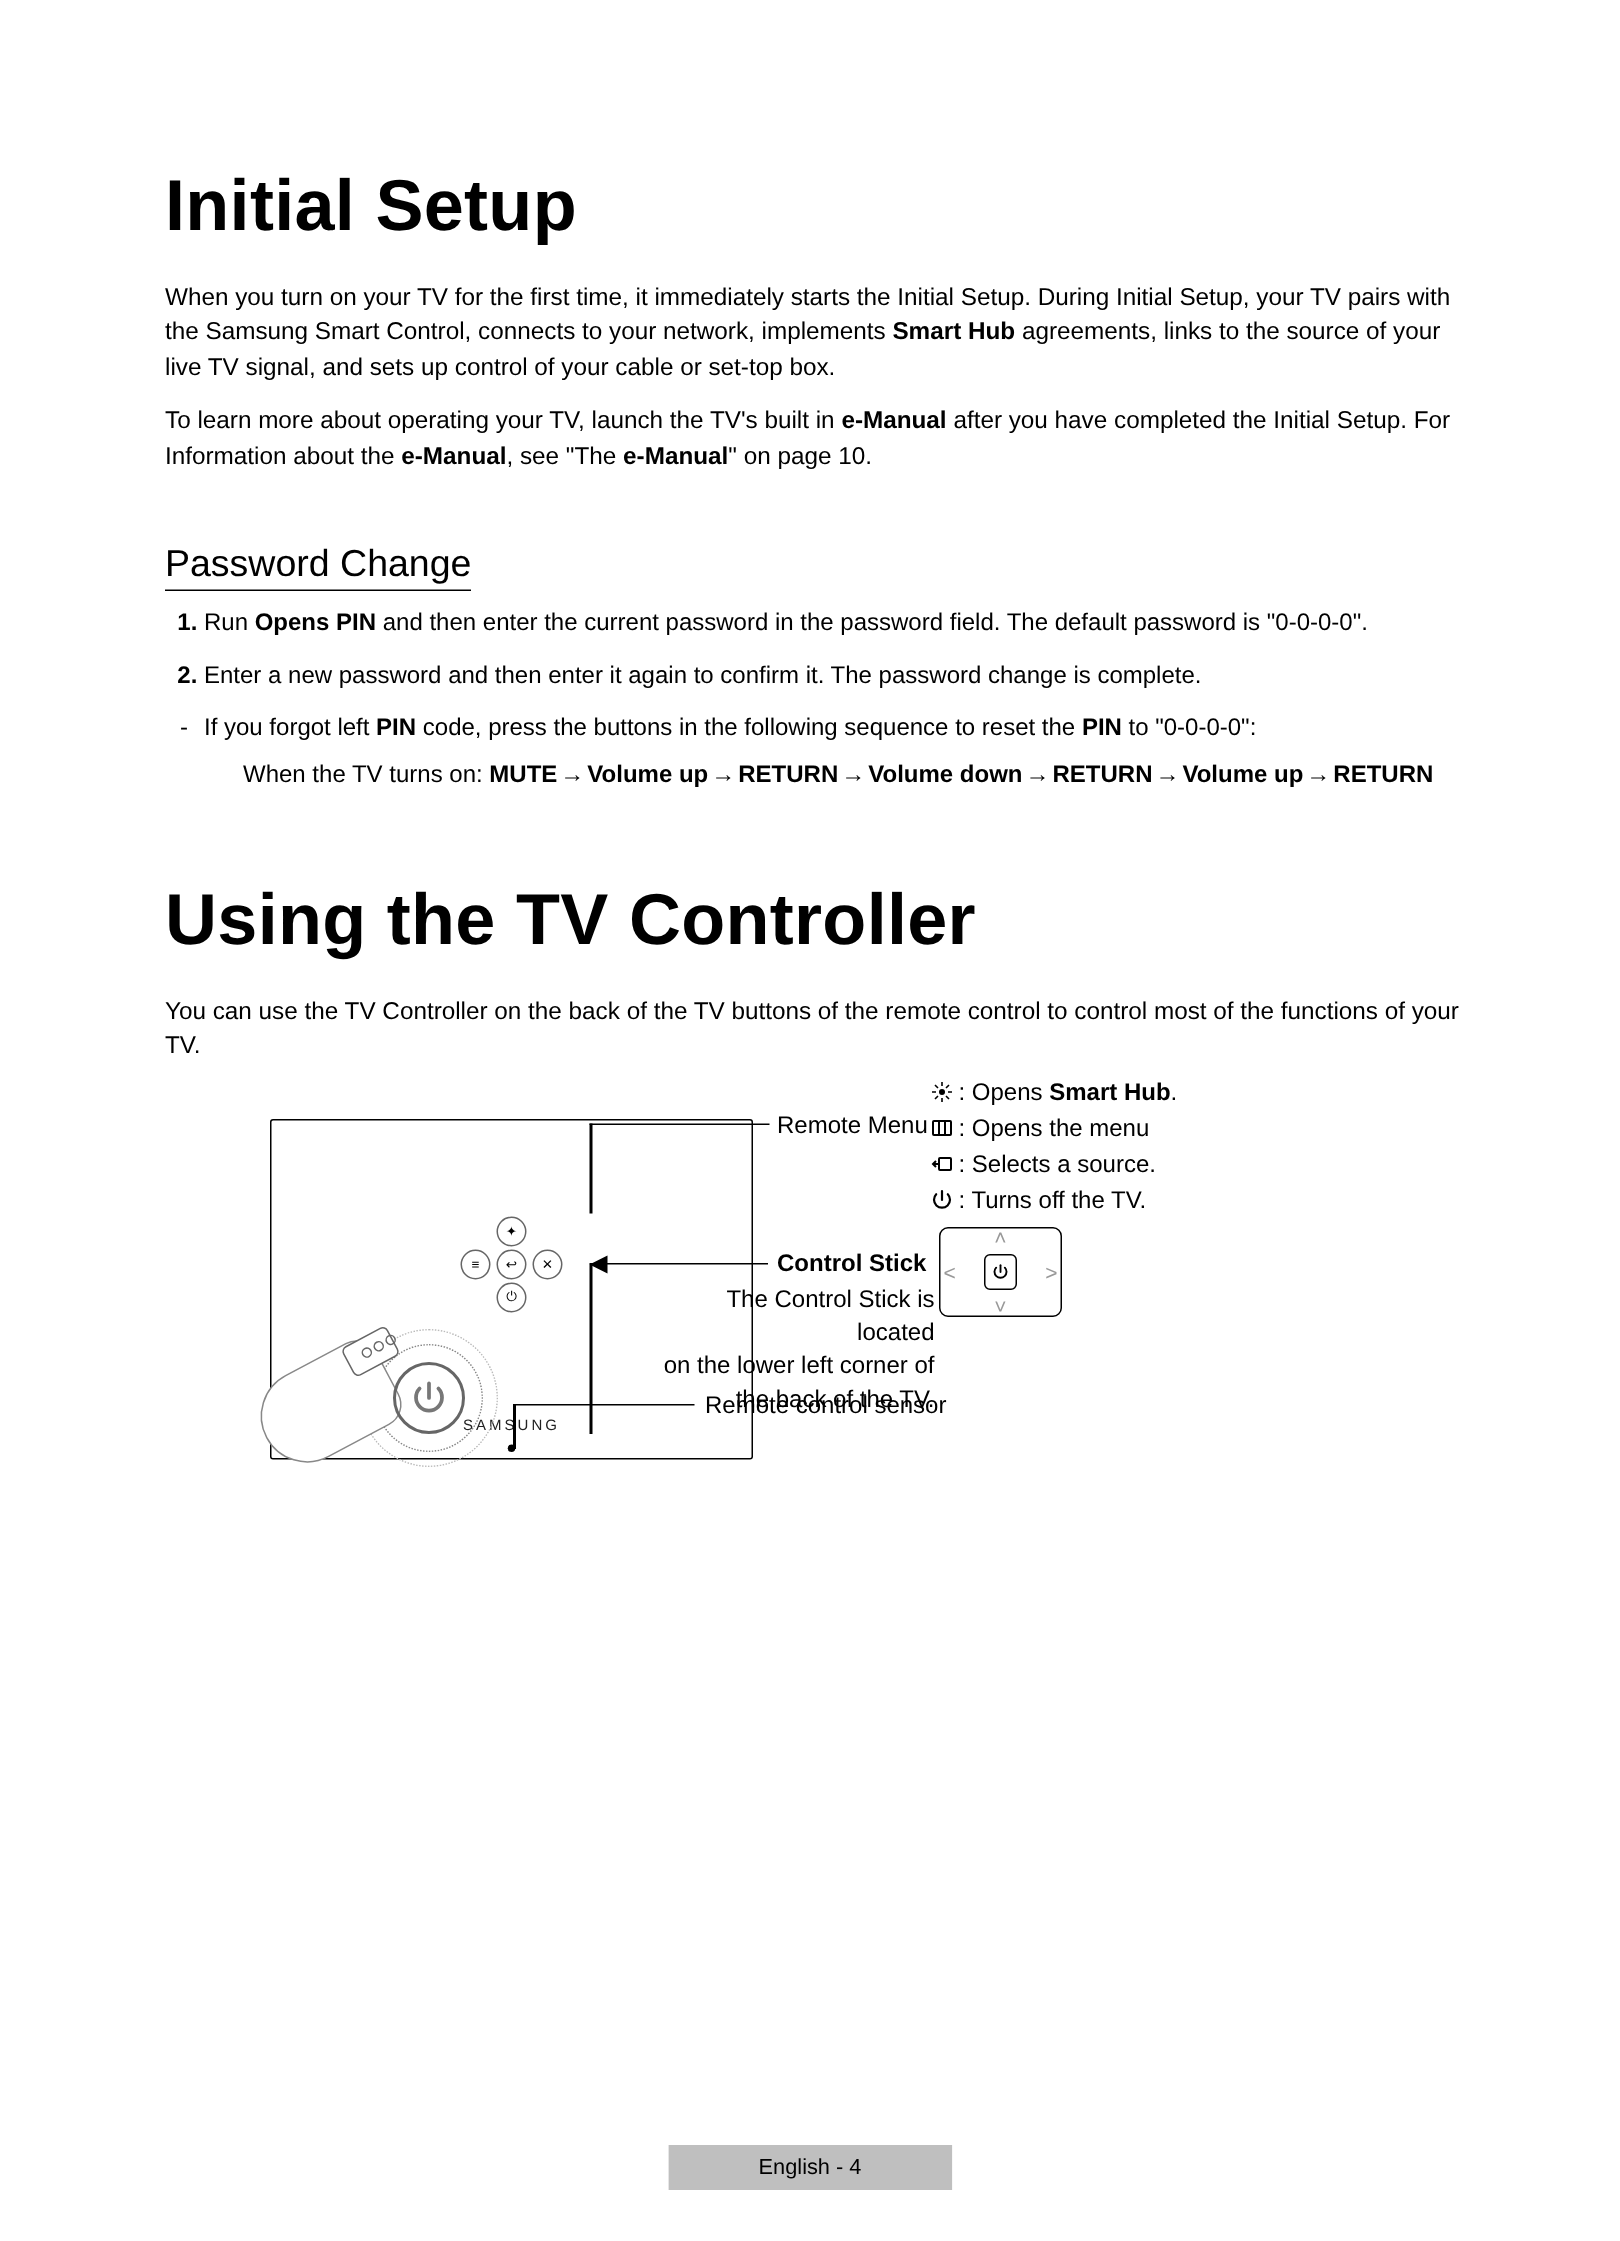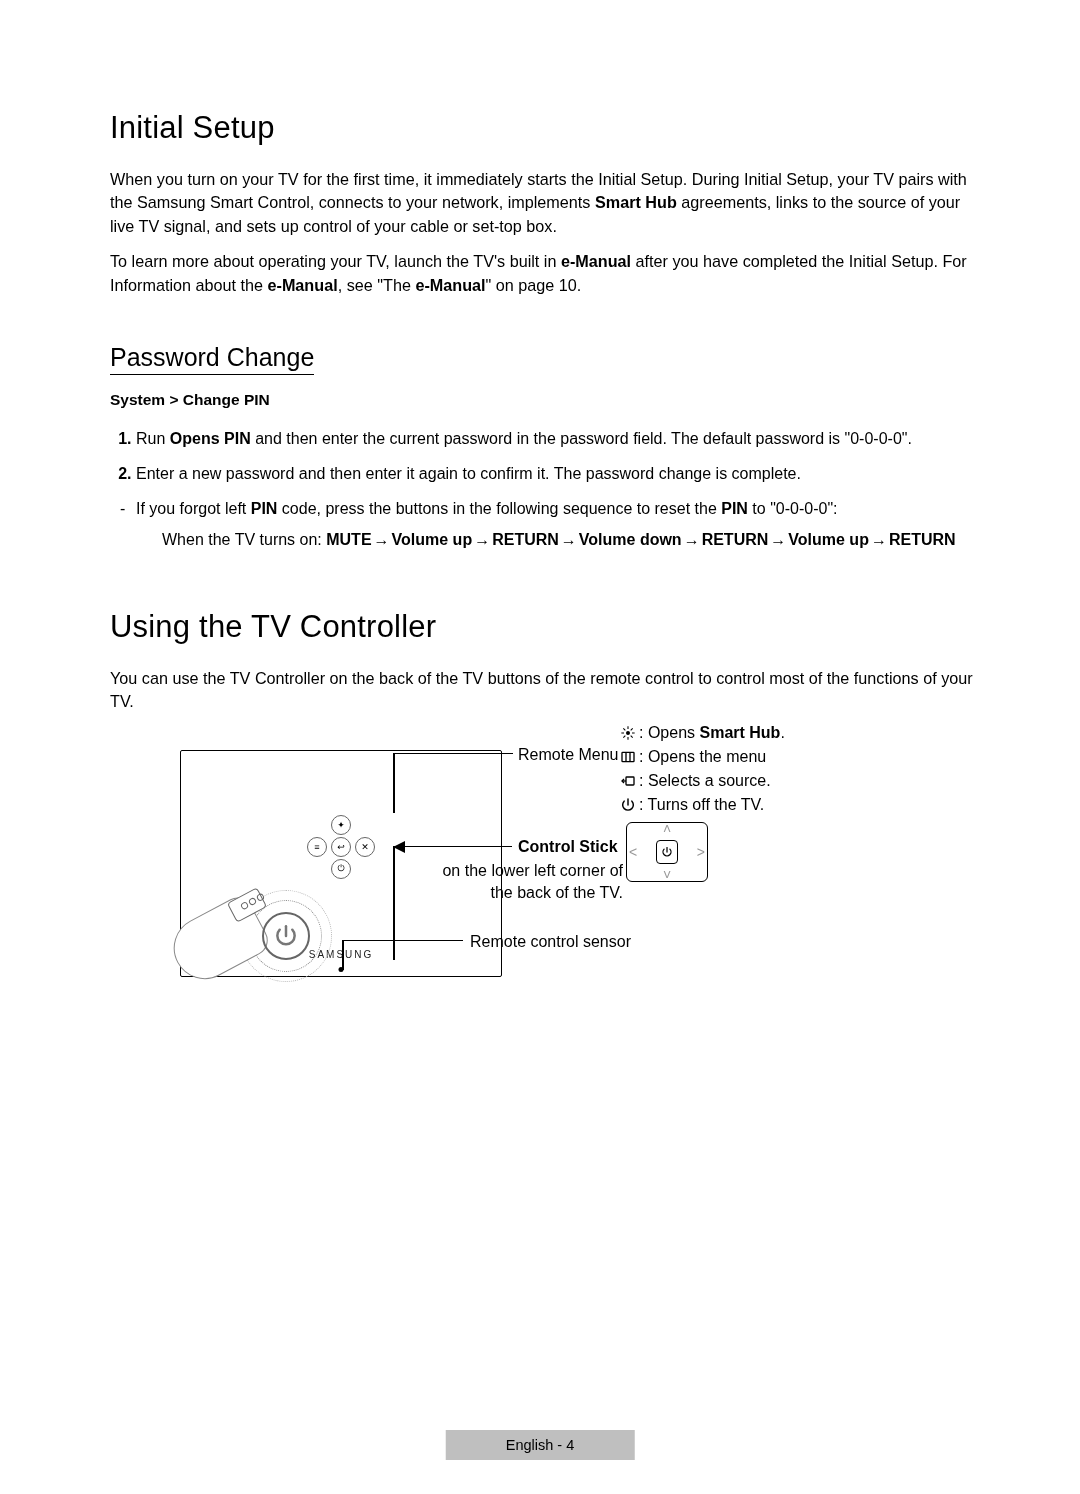--- a/index.html
+++ b/index.html
@@ -11,22 +11,22 @@
     width: 1080px;
   }
   .page {
     box-sizing: border-box;
     width: 1080px;
     min-height: 1494px;
     padding: 110px 105px 40px 110px;
     position: relative;
   }
   h1.section-title {
-    font-size: 31px;
-    font-weight: 400;
+    font-size: 48px;
+    font-weight: 700;
     margin: 0 0 22px 0;
     letter-spacing: 0.2px;
   }
   p.body {
     font-size: 16.2px;
     line-height: 1.45;
     margin: 0 0 12px 0;
   }
   .bold { font-weight: 700; }
   h2.sub-title {
@@ -270,21 +270,20 @@
   <p class="body">
     <span>When you turn on your TV for the first time, it immediately starts the Initial Setup. During Initial Setup, your TV pairs with the Samsung Smart Control, connects to your network, implements </span><span class="bold">Smart Hub</span><span> agreements, links to the source of your live TV signal, and sets up control of your cable or set-top box.</span>
   </p>
 
   <p class="body">
     <span>To learn more about operating your TV, launch the TV's built in </span><span class="bold">e-Manual</span><span> after you have completed the Initial Setup. For Information about the </span><span class="bold">e-Manual</span><span>, see "The </span><span class="bold">e-Manual</span><span>" on page 10.</span>
   </p>
 
   
   <h2 class="sub-title">Password Change</h2>
-  <div class="menu-path">System &gt; Change PIN</div>
 
   <ol class="steps">
     <li>
       <span>Run </span><span class="bold">Opens PIN</span><span> and then enter the current password in the password field. The default password is "0-0-0-0".</span>
     </li>
     <li>Enter a new password and then enter it again to confirm it. The password change is complete.</li>
   </ol>
 
   <div class="dash-item">
     <span>If you forgot left </span><span class="bold">PIN</span><span> code, press the buttons in the following sequence to reset the </span><span class="bold">PIN</span><span> to "0-0-0-0":</span>
@@ -384,20 +383,21 @@
         <svg viewBox="0 0 24 24" width="12" height="12" fill="none" stroke="#000" stroke-width="2.5" stroke-linecap="round">
             <path d="M12 3v9"></path>
             <path d="M6.2 6.2a8 8 0 1 0 11.6 0"></path>
           </svg>
       </div>
     </div>
     <div class="arrow-left-wide" style="left:284px; top:116px; width:118px;"></div>
     <div class="leader-v" style="left:283px; top:116px; height:114px;"></div>
 
     <div class="lbl" style="left:323px; top:130px; white-space:normal; width:190px; text-align:right;">
+      <div>The Control Stick is located</div>
       <div>on the lower left corner of</div>
       <div>the back of the TV.</div>
     </div>
 
     <div class="leader" style="left:233px; top:210px; width:120px;"></div>
     <div class="leader-v" style="left:232px; top:210px; height:30px;"></div>
     <div class="lbl" style="left:360px; top:201px;">Remote control sensor</div>
   </div>
 
   <div class="footer-band">English - 4</div>

